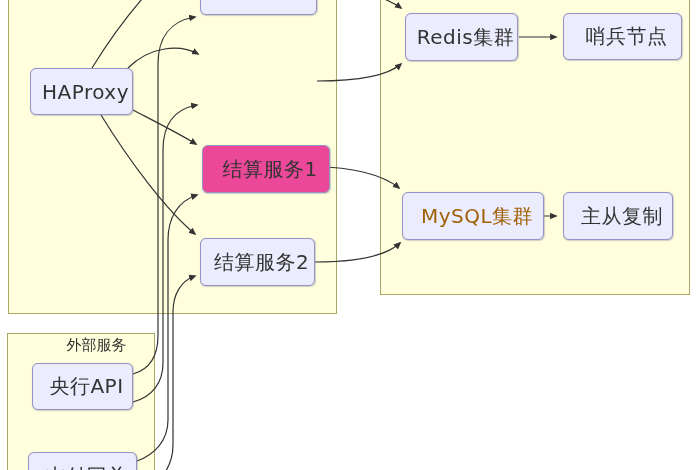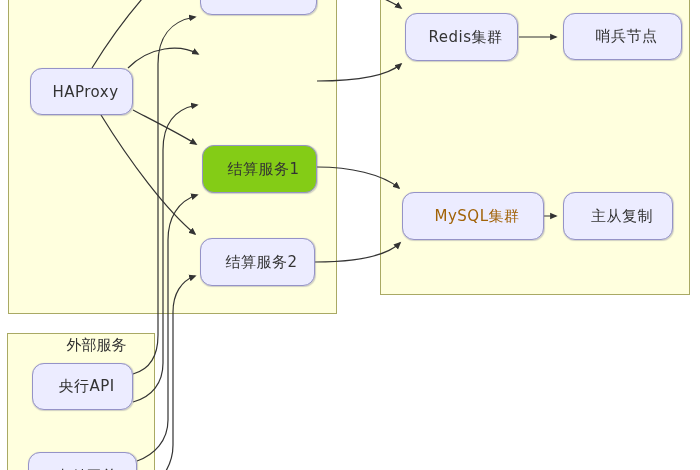--- a/index.html
+++ b/index.html
@@ -7,23 +7,23 @@
     position:relative;width:700px;height:470px;overflow:hidden;
     background:#fff;font-family:"DejaVu Sans","Liberation Sans",sans-serif;
   }
   .cluster{position:absolute;z-index:1;box-sizing:border-box;}
   .cluster-label{
     position:absolute;top:2px;left:0;right:0;text-align:center;
     font-size:15px;line-height:18px;
   }
   .edges{position:absolute;left:0;top:0;z-index:5;pointer-events:none;}
   .node{
-    position:absolute;z-index:10;box-sizing:border-box;border-radius:12px;
+    position:absolute;z-index:10;box-sizing:border-box;border-radius:6px;
     display:flex;align-items:center;justify-content:center;
-    font-size:15px;letter-spacing:.5px;
+    font-size:20px;letter-spacing:.5px;
     box-shadow:0.5px 0.5px 1px rgba(120,120,150,.35);
     padding-left:8px;
   }
 </style>
 </head>
 <body>
 
 <div id="stage" style="background: rgb(255, 255, 255);">
   <svg class="edges" width="700" height="470" viewBox="0 0 700 470">
     <defs>
@@ -48,21 +48,21 @@
         <path d="M 523,216 L 556,216" fill="none" stroke="#333333" stroke-width="1.2" marker-end="url(#arrow)"></path>
       </g>
   </svg>
 <div class="cluster" style="left: 8px; top: -46px; width: 329px; height: 360px; background: rgb(255, 255, 222); border: 1px solid rgb(169, 169, 100);"></div>
     <div class="cluster" style="left: 380px; top: -46px; width: 310px; height: 341px; background: rgb(255, 255, 222); border: 1px solid rgb(169, 169, 100);"></div>
     <div class="cluster" style="left: 7px; top: 333px; width: 148px; height: 152px; background: rgb(255, 255, 222); border: 1px solid rgb(169, 169, 100);">
       <div class="cluster-label" style="color: rgb(51, 51, 51); padding-left: 31px;">外部服务</div>
     </div>
     <div class="node" style="left: 200px; top: -34px; width: 117px; height: 49px; background: rgb(236, 236, 255); border: 1px solid rgb(149, 147, 199); color: rgb(51, 51, 51);"></div>
     <div class="node" style="left: 30px; top: 68px; width: 103px; height: 47px; background: rgb(236, 236, 255); border: 1px solid rgb(149, 147, 199); color: rgb(51, 51, 51);">HAProxy</div>
-    <div class="node" style="left: 202px; top: 145px; width: 115px; height: 48px; background: #84cc16; border: 1px solid rgb(149, 147, 199); color: rgb(51, 51, 51);">结算服务1</div>
+    <div class="node" style="left: 202px; top: 145px; width: 128px; height: 48px; background: #ec4899; border: 1px solid rgb(149, 147, 199); color: rgb(51, 51, 51);">结算服务1</div>
     <div class="node" style="left: 200px; top: 238px; width: 115px; height: 48px; background: rgb(236, 236, 255); border: 1px solid rgb(149, 147, 199); color: rgb(51, 51, 51);">结算服务2</div>
     <div class="node" style="left: 405px; top: 13px; width: 113px; height: 48px; background: rgb(236, 236, 255); border: 1px solid rgb(149, 147, 199); color: rgb(51, 51, 51);">Redis集群</div>
     <div class="node" style="left: 563px; top: 13px; width: 119px; height: 47px; background: rgb(236, 236, 255); border: 1px solid rgb(149, 147, 199); color: rgb(51, 51, 51);">哨兵节点</div>
     <div class="node" style="left: 402px; top: 192px; width: 142px; height: 48px; background: rgb(236, 236, 255); border: 1px solid rgb(149, 147, 199); color: #a16207;">MySQL集群</div>
     <div class="node" style="left: 563px; top: 192px; width: 110px; height: 48px; background: rgb(236, 236, 255); border: 1px solid rgb(149, 147, 199); color: rgb(51, 51, 51);">主从复制</div>
     <div class="node" style="left: 32px; top: 363px; width: 101px; height: 47px; background: rgb(236, 236, 255); border: 1px solid rgb(149, 147, 199); color: rgb(51, 51, 51);">央行API</div>
     <div class="node" style="left: 28px; top: 452px; width: 109px; height: 48px; background: rgb(236, 236, 255); border: 1px solid rgb(149, 147, 199); color: rgb(51, 51, 51);">支付网关</div>
   </div>
 
 </body></html>

